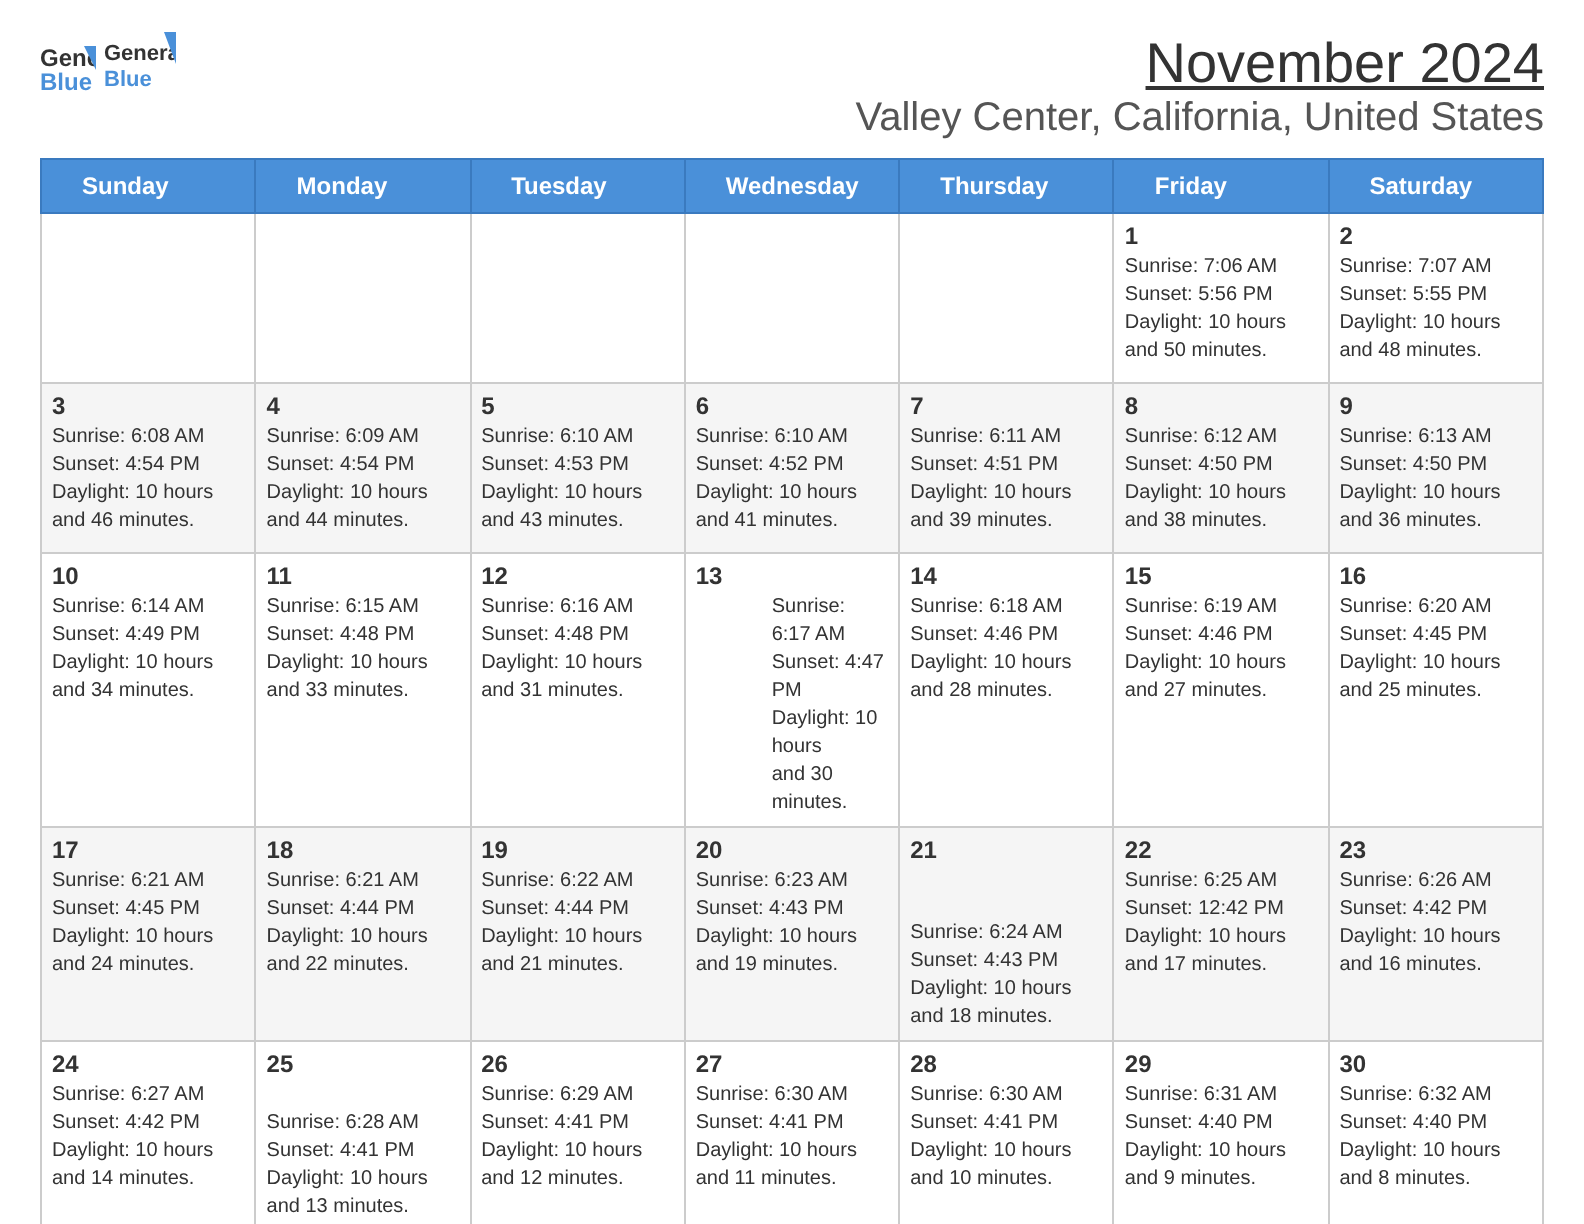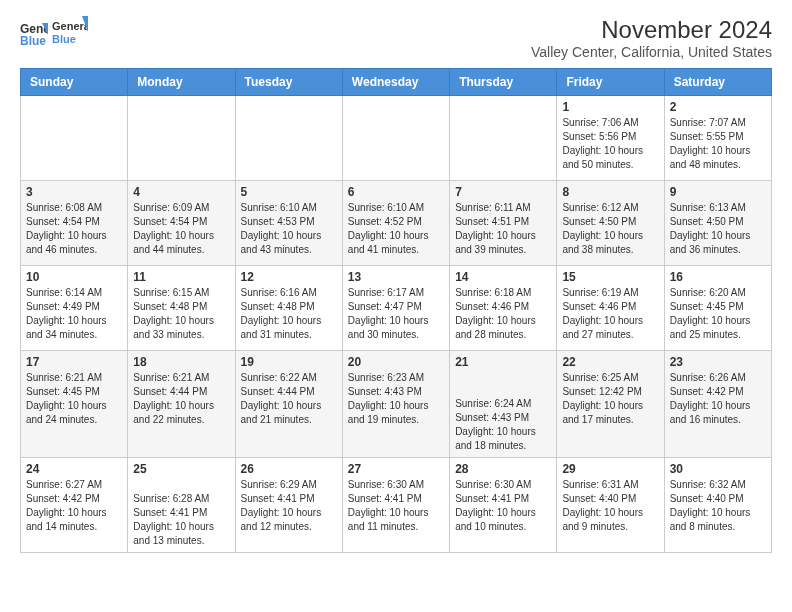--- a/index.html
+++ b/index.html
@@ -22,39 +22,40 @@
       gap: 4px;
     }
     .logo-icon {
       width: 28px;
       height: 28px;
     }
     .title-area {
       text-align: right;
     }
     .month-title {
-      font-size: 24px;
+      font-size: 28px;
       color: #333;
       font-weight: normal;
+      text-decoration: underline;
     }
     .location-title {
-      font-size: 14px;
+      font-size: 20px;
       color: #555;
     }
     table {
       width: 100%;
       border-collapse: collapse;
       table-layout: fixed;
     }
     thead th {
       background-color: #4a90d9;
       color: white;
       font-size: 12px;
       font-weight: bold;
-      padding: 6px 9px;
+      padding: 6px 20px;
       text-align: left;
       border: 1px solid #3a7abf;
     }
     tbody td {
       border: 1px solid #ccc;
       vertical-align: top;
       padding: 4px 5px;
       font-size: 10px;
       color: #333;
       height: 85px;
@@ -206,21 +207,21 @@
         </td>
         <td>
           <span class="day-number">12</span>
           <div class="day-info" style="white-space: pre-line;">Sunrise: 6:16 AM
 Sunset: 4:48 PM
 Daylight: 10 hours
 and 31 minutes.</div>
         </td>
         <td>
           <span class="day-number">13</span>
-          <div class="day-info" style="white-space: pre-line;">Sunrise: 6:17 AM
+          <div class="day-info" style="white-space: pre-line; margin-left: 38px;">Sunrise: 6:17 AM
 Sunset: 4:47 PM
 Daylight: 10 hours
 and 30 minutes.</div>
         </td>
         <td>
           <span class="day-number">14</span>
           <div class="day-info" style="white-space: pre-line;">Sunrise: 6:18 AM
 Sunset: 4:46 PM
 Daylight: 10 hours
 and 28 minutes.</div>

